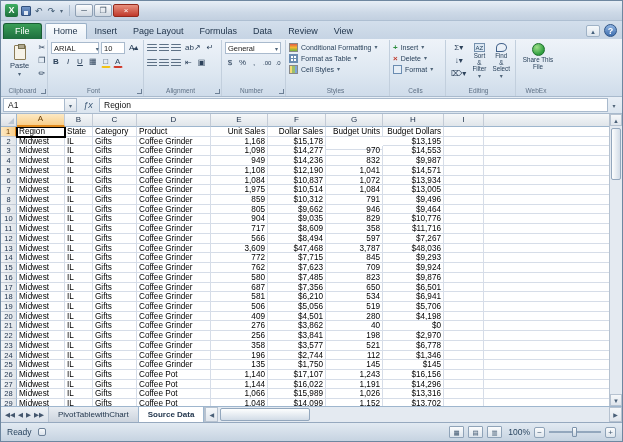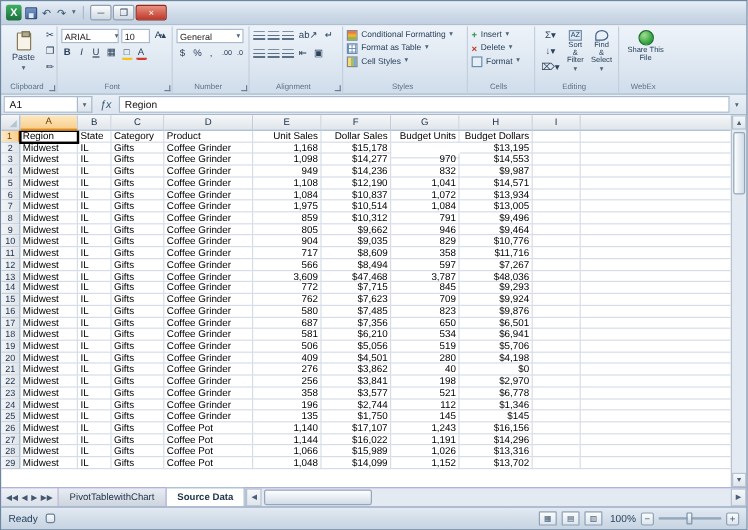--- a/index.html
+++ b/index.html
@@ -82,21 +82,21 @@
   .cell { border-right:1px solid #d6dde8; border-bottom:1px solid #d6dde8; font-size:8.2px; padding:0 2px; white-space:nowrap; overflow:hidden; line-height:9.2px; color:#000; flex:0 0 auto; }
   .cell.num { text-align:right; }
   .cell.fill { flex:1 1 auto; border-right:none; }
   .cell.selected { outline:2px solid #000; outline-offset:-1px; position:relative; z-index:2; }
   .vscroll { width:13px; flex:0 0 13px; background:#e4eaf1; border-left:1px solid #b6c2d0; display:flex; flex-direction:column; }
   .varrow { height:12px; flex:0 0 12px; font-size:6px; text-align:center; line-height:12px; color:#4a6078; background:linear-gradient(#f6f8fa,#dfe5ec); border:1px solid #b6c2d0; }
   .vtrack { flex:1; position:relative; }
   .vthumb { position:absolute; top:2px; left:1px; right:1px; height:52px; background:linear-gradient(90deg,#fdfefe,#d2dce7); border:1px solid #93a7bd; border-radius:2px; }
 
   
-  .sheetbar { height:16px; flex:0 0 16px; display:flex; background:#f0abfc; border-top:1px solid #9eb6ce; align-items:stretch; }
+  .sheetbar { height:16px; flex:0 0 16px; display:flex; background:#4d7c0f; border-top:1px solid #9eb6ce; align-items:stretch; }
   .tabnav { display:flex; align-items:center; gap:3px; padding:0 4px; color:#44576e; font-size:6.5px; background:linear-gradient(#eef2f6,#d9e0e9); border-right:1px solid #b6c2d0; }
   .stab { padding:0 9px; display:flex; align-items:center; font-size:8px; color:#22364d; background:linear-gradient(#e9edf2,#ccd4de); border-right:1px solid #9eb6ce; }
   .stab.active { background:#fff; font-weight:bold; border-top:1px solid #9eb6ce; margin-top:-1px; }
   .hscroll { flex:1; display:flex; align-items:stretch; background:#e4eaf1; border-left:1px solid #b6c2d0; }
   .harrow { width:13px; font-size:6px; text-align:center; line-height:15px; color:#4a6078; background:linear-gradient(#f6f8fa,#dfe5ec); border:1px solid #b6c2d0; }
   .htrack { flex:1; position:relative; }
   .hthumb { position:absolute; left:2px; top:1px; bottom:1px; width:90px; background:linear-gradient(#fdfefe,#d2dce7); border:1px solid #93a7bd; border-radius:2px; }
 
   
   .statusbar { height:19px; flex:0 0 19px; background:linear-gradient(#e2eaf2,#c6d3e1); border-top:1px solid #96a9bf; display:flex; align-items:center; font-size:8.5px; padding:0 6px; gap:6px; color:#29445f; }
@@ -120,20 +120,34 @@
     <div class="qat-btn">↷</div>
     <div class="qat-btn dd">▾</div>
     <div class="qat-sep"></div>
     <div class="win-btns">
       <div class="win-btn">─</div>
       <div class="win-btn">❐</div>
       <div class="win-btn close">×</div>
     </div>
   </div>
 
+  <div class="tabstrip">
+    <div class="file-tab">File</div>
+    <div class="rtab active">Home</div>
+    <div class="rtab">Insert</div>
+    <div class="rtab">Page Layout</div>
+    <div class="rtab">Formulas</div>
+    <div class="rtab">Data</div>
+    <div class="rtab">Review</div>
+    <div class="rtab">View</div>
+    <div class="tabstrip-right">
+      <div class="min-ribbon">▴</div>
+      <div class="help-btn">?</div>
+    </div>
+  </div>
 
   <div class="ribbon">
 
     <div class="rgroup" style="width:46px;">
       <div class="rrow">
         <div class="bigbtn">
           <div class="clipboard-icon"></div>
           <span>Paste</span>
           <span class="dd">▾</span>
         </div>
@@ -164,52 +178,52 @@
         <div class="mini mini-btn" style="font-style:italic;">I</div>
         <div class="mini mini-btn" style="text-decoration:underline;">U</div>
         <div class="mini mini-btn">▦</div>
         <div class="mini mini-btn underline-yellow">□</div>
         <div class="mini mini-btn underline-red">A</div>
       </div>
       <div class="rgroup-label">Font</div>
       <div class="dlg-launcher"></div>
     </div>
 
-    <div class="rgroup" style="width:64px;">
-      <div class="rsel" style="width:56px; margin-bottom:3px;">
-        <span style="flex:1;">General</span>
-        <span class="dd">▾</span>
-      </div>
-      <div class="rrow">
-        <div class="mini mini-btn">$</div>
-        <div class="mini mini-btn">%</div>
-        <div class="mini mini-btn">,</div>
-        <div class="mini mini-btn" style="font-size:6px;">.00</div>
-        <div class="mini mini-btn" style="font-size:6px;">.0</div>
-      </div>
-      <div class="rgroup-label">Number</div>
-      <div class="dlg-launcher"></div>
-    </div>
-
     <div class="rgroup" style="width:78px;">
       <div class="rrow" style="margin-bottom:3px;">
         <div class="al-ic"></div>
         <div class="al-ic"></div>
         <div class="al-ic"></div>
         <div class="mini mini-btn">ab↗</div>
         <div class="mini mini-btn">↵</div>
       </div>
       <div class="rrow">
         <div class="al-ic"></div>
         <div class="al-ic"></div>
         <div class="al-ic"></div>
         <div class="mini mini-btn">⇤</div>
         <div class="mini mini-btn">▣</div>
       </div>
       <div class="rgroup-label">Alignment</div>
+      <div class="dlg-launcher"></div>
+    </div>
+
+    <div class="rgroup" style="width:64px;">
+      <div class="rsel" style="width:56px; margin-bottom:3px;">
+        <span style="flex:1;">General</span>
+        <span class="dd">▾</span>
+      </div>
+      <div class="rrow">
+        <div class="mini mini-btn">$</div>
+        <div class="mini mini-btn">%</div>
+        <div class="mini mini-btn">,</div>
+        <div class="mini mini-btn" style="font-size:6px;">.00</div>
+        <div class="mini mini-btn" style="font-size:6px;">.0</div>
+      </div>
+      <div class="rgroup-label">Number</div>
       <div class="dlg-launcher"></div>
     </div>
 
     <div class="rgroup" style="width:104px;">
       <div class="style-item">
         <div class="ic-cf"></div>
         <span>Conditional Formatting</span>
         <span class="dd">▾</span>
       </div>
       <div class="style-item">

